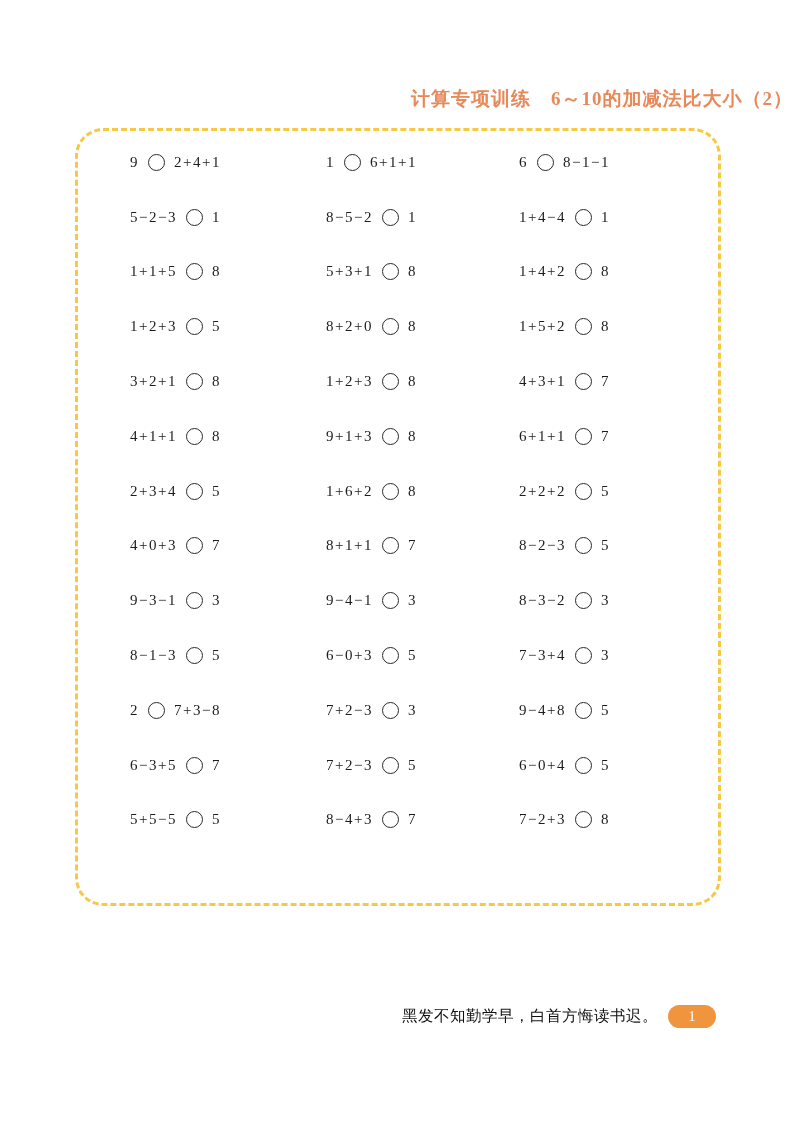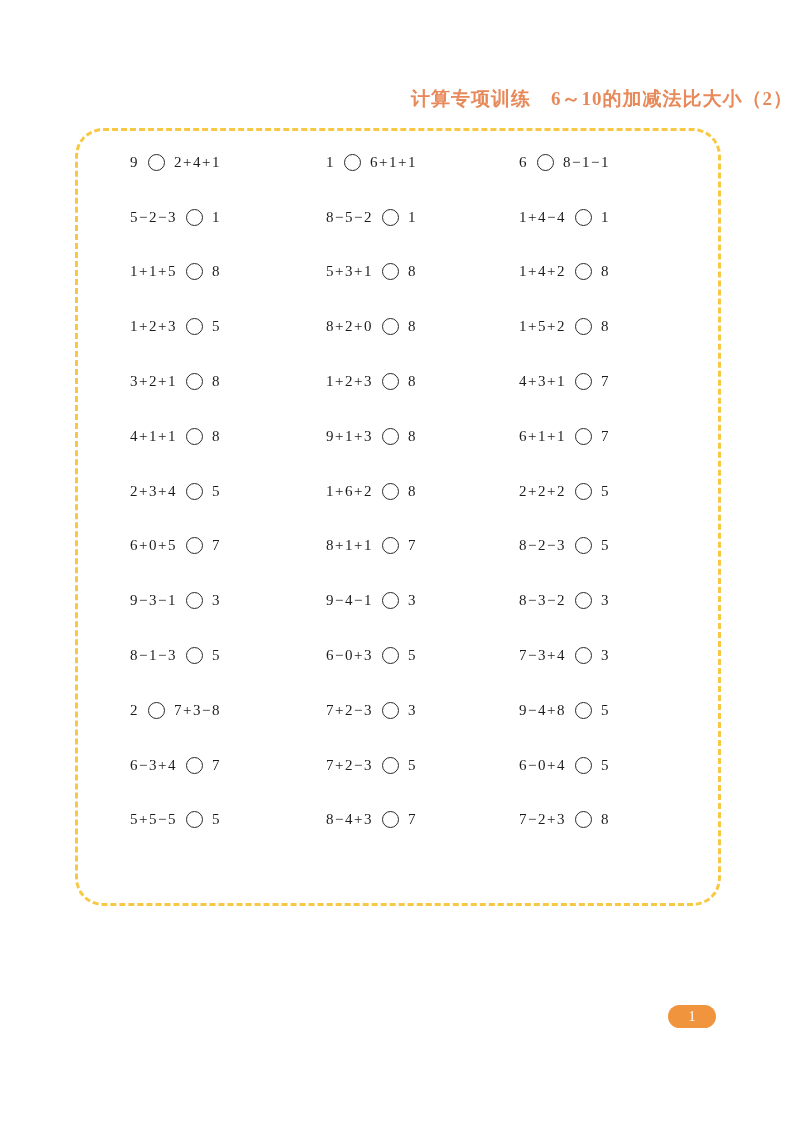--- a/index.html
+++ b/index.html
@@ -215,21 +215,21 @@
           <span class="expr">8</span>
         </div>
         <div class="cell">
           <span class="expr">2+2+2</span>
           <span class="circle"></span>
           <span class="expr">5</span>
         </div>
       </div>
       <div class="row">
         <div class="cell">
-          <span class="expr">6+0+5</span>
+          <span class="expr">4+0+3</span>
           <span class="circle"></span>
           <span class="expr">7</span>
         </div>
         <div class="cell">
           <span class="expr">8+1+1</span>
           <span class="circle"></span>
           <span class="expr">7</span>
         </div>
         <div class="cell">
           <span class="expr">8−2−3</span>
@@ -283,21 +283,21 @@
           <span class="expr">3</span>
         </div>
         <div class="cell">
           <span class="expr">9−4+8</span>
           <span class="circle"></span>
           <span class="expr">5</span>
         </div>
       </div>
       <div class="row">
         <div class="cell">
-          <span class="expr">6−3+4</span>
+          <span class="expr">6−3+5</span>
           <span class="circle"></span>
           <span class="expr">7</span>
         </div>
         <div class="cell">
           <span class="expr">7+2−3</span>
           <span class="circle"></span>
           <span class="expr">5</span>
         </div>
         <div class="cell">
           <span class="expr">6−0+4</span>
@@ -319,14 +319,15 @@
         <div class="cell">
           <span class="expr">7−2+3</span>
           <span class="circle"></span>
           <span class="expr">8</span>
         </div>
       </div>
     </div>
 </div>
 
 <div class="footer">
+  <span class="quote">黑发不知勤学早，白首方悔读书迟。</span>
   <span class="page-badge">1</span>
 </div>
 
 </body></html>

